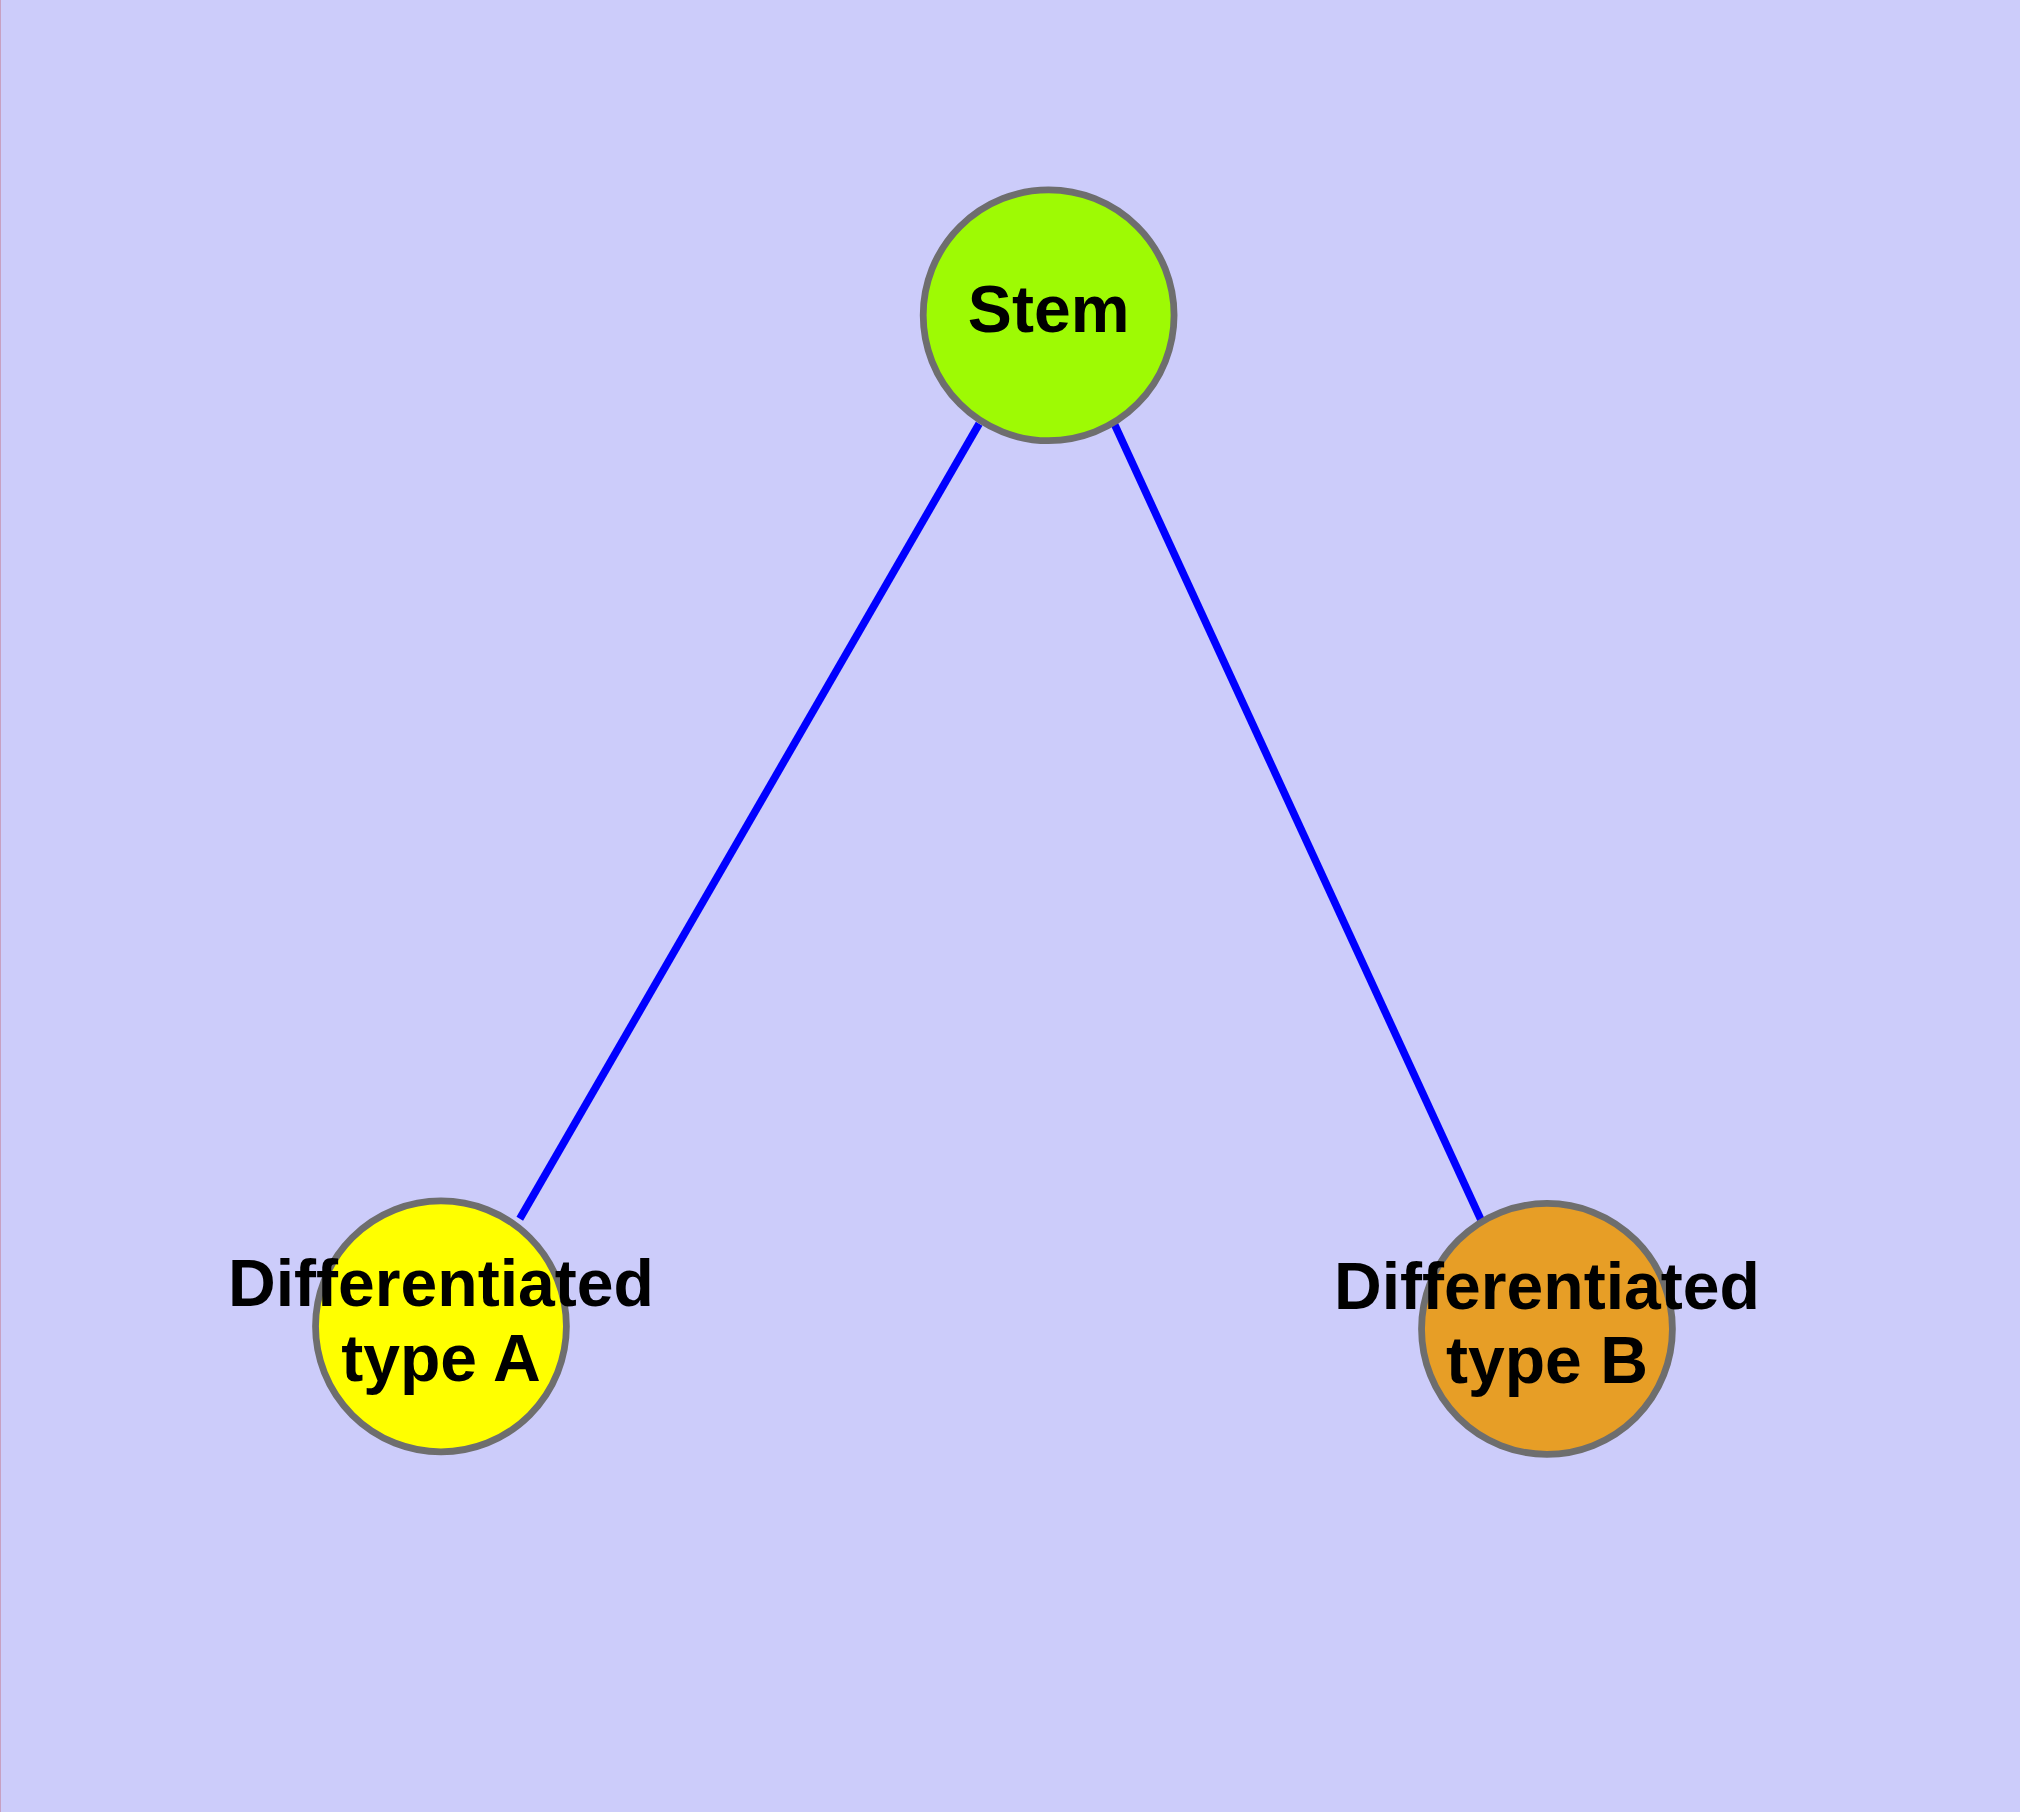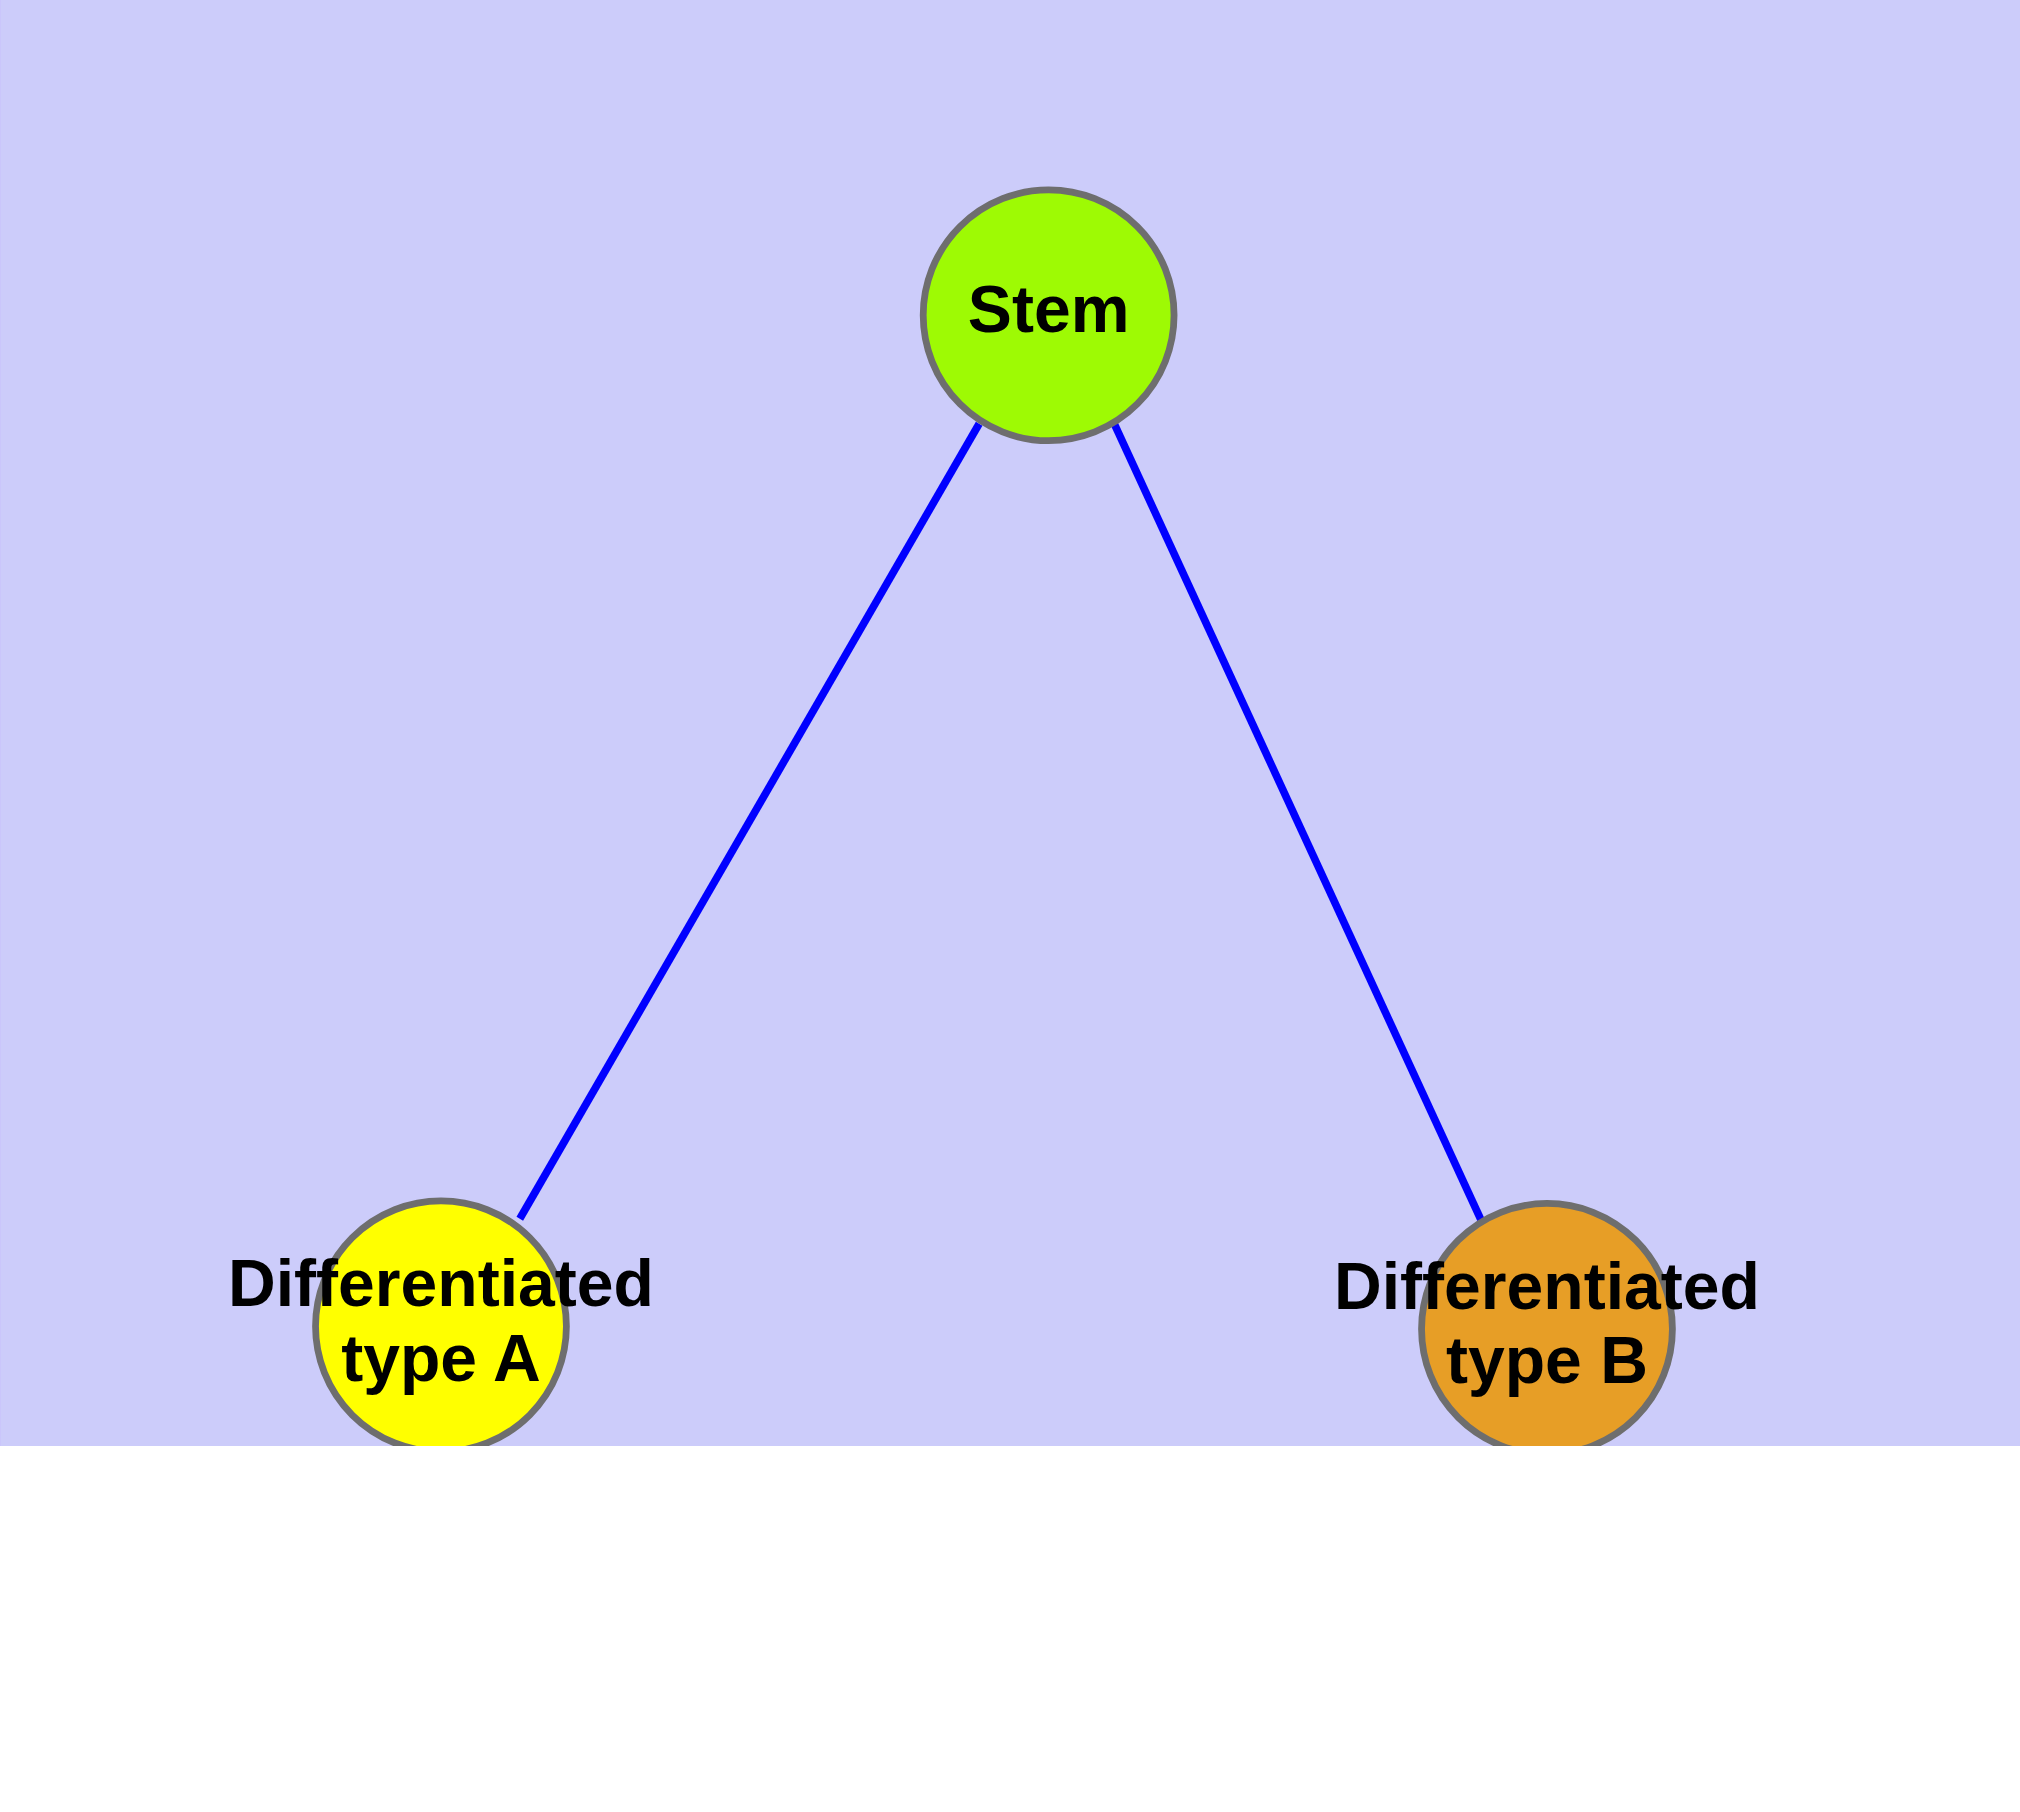--- a/index.html
+++ b/index.html
@@ -36,21 +36,21 @@
   .node-circle {
     stroke: #6e6e6e;
   }
   .graph-edge {
     stroke-linecap: butt;
   }
 </style>
 </head>
 <body>
 
-<div id="canvas" style="width: 2021px; height: 1446px; background: #c4b5fd;">
+<div id="canvas" style="width: 2021px; height: 1812px; background: #b91c1c;">
   <svg id="graph-svg" viewBox="0 0 2384 2138" style="width: 2021px; height: 1812px;">
 
     <rect id="bg-rect" x="0" y="0" width="2384" height="2138" fill="#ccccfa"></rect>
 
     <g id="edges-group">
         <line class="graph-edge" x1="1155" y1="500" x2="613" y2="1438" stroke="#0000ff" stroke-width="9"></line>
         <line class="graph-edge" x1="1313" y1="497" x2="1747" y2="1439" stroke="#0000ff" stroke-width="9"></line>
       </g>
     <g id="nodes-group">
         <g>

